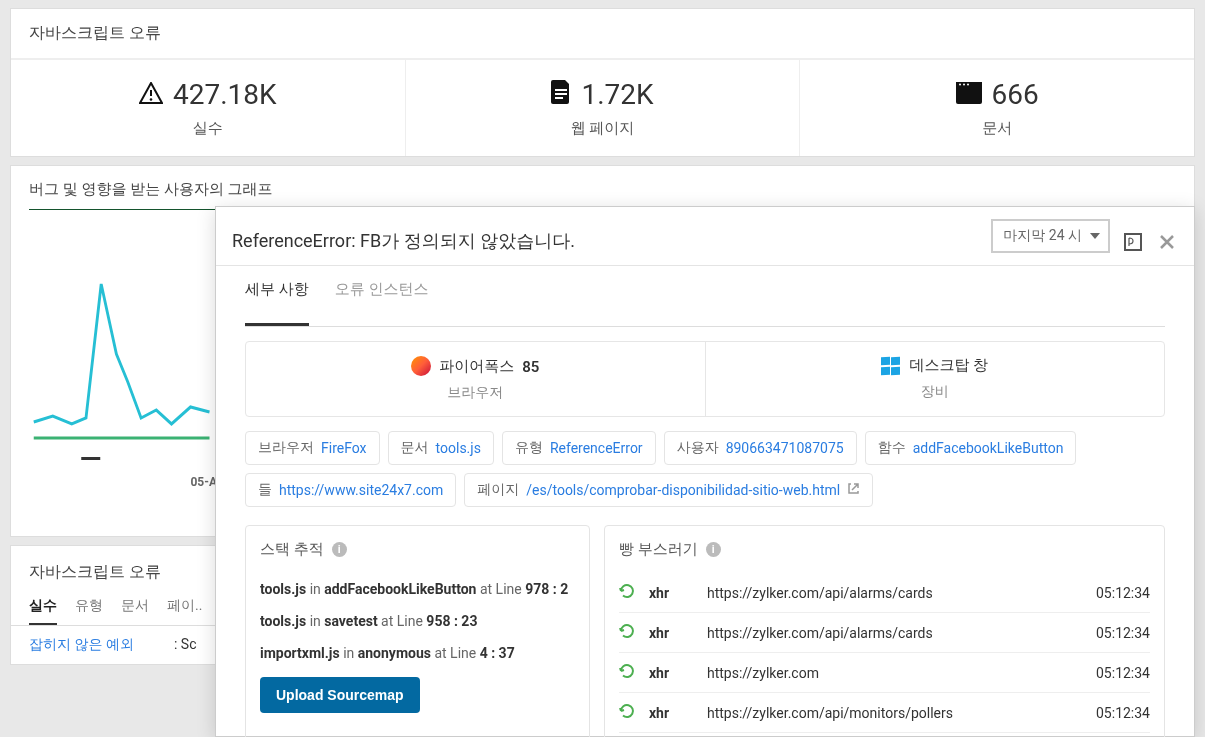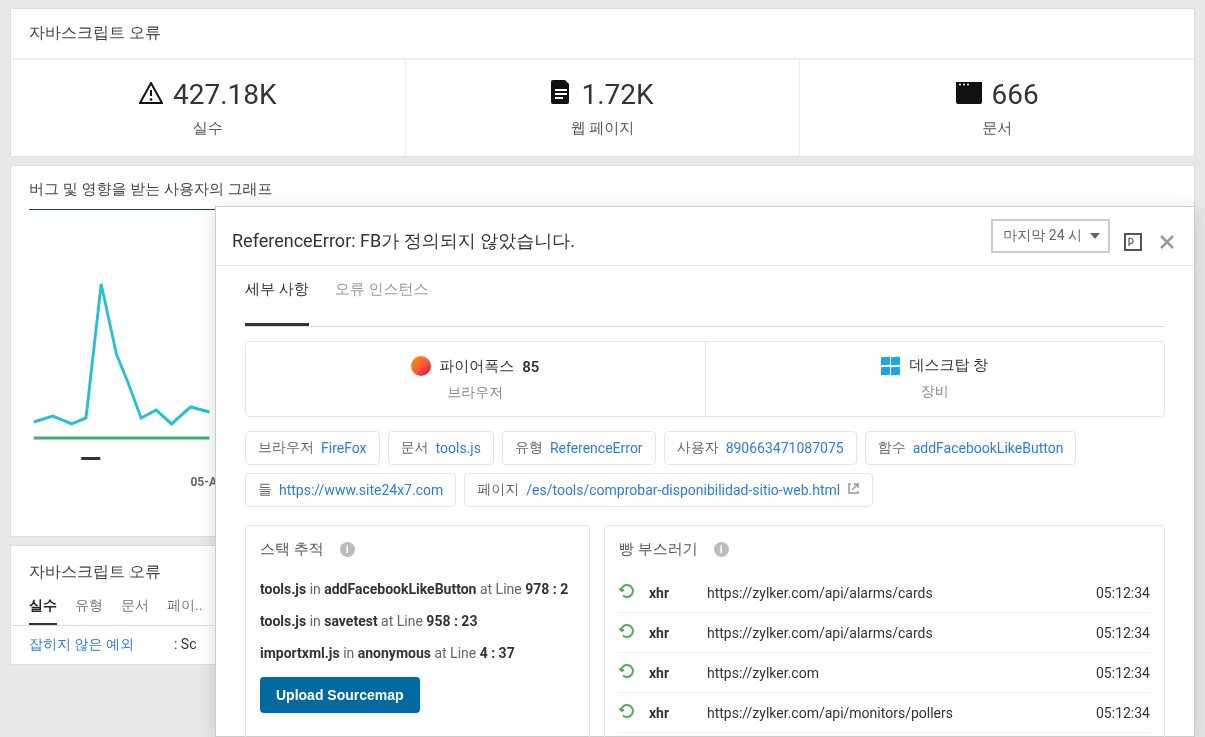--- a/index.html
+++ b/index.html
@@ -47,21 +47,21 @@
 .meta-sub{margin-top:8px;color:#888;font-size:14px}
 
 .chips{display:flex;flex-wrap:wrap;gap:8px;margin:14px auto 0;width:920px}
 .chip{border:1px solid #e4e4e4;border-radius:4px;padding:7px 12px;display:flex;align-items:center;gap:7px;font-size:14px}
 .chip .k{color:#666}
 .chip .v{color:#2a7de1}
 
 .sections{display:flex;gap:14px;margin:18px auto 0;width:920px}
 .sec{border:1px solid #e4e4e4;border-radius:4px;padding:14px;flex:1}
 .sec-l{flex:0 0 345px}
-.sec-title{display:flex;align-items:center;gap:16px;font-size:15px;color:#555;margin-bottom:14px}
+.sec-title{display:flex;align-items:center;gap:8px;font-size:15px;color:#555;margin-bottom:14px}
 .info-i{width:15px;height:15px;border-radius:50%;background:#bbb;color:#fff;font-size:11px;display:flex;align-items:center;justify-content:center;font-weight:700}
 
 .trace-line{padding:8px 0;font-size:14px;color:#666}
 .trace-line .fn{color:#333;font-weight:700}
 .trace-line .pos{color:#333;font-weight:700}
 
 .upload-btn{background:#0369a1;color:#fff;border:none;border-radius:4px;padding:10px 16px;font-size:14px;font-weight:600;margin-top:8px;cursor:pointer}
 
 .crumb-row{display:flex;align-items:center;gap:14px;padding:10px 0;border-bottom:1px solid #eee;font-size:14px}
 .crumb-row:last-child{border-bottom:none}

